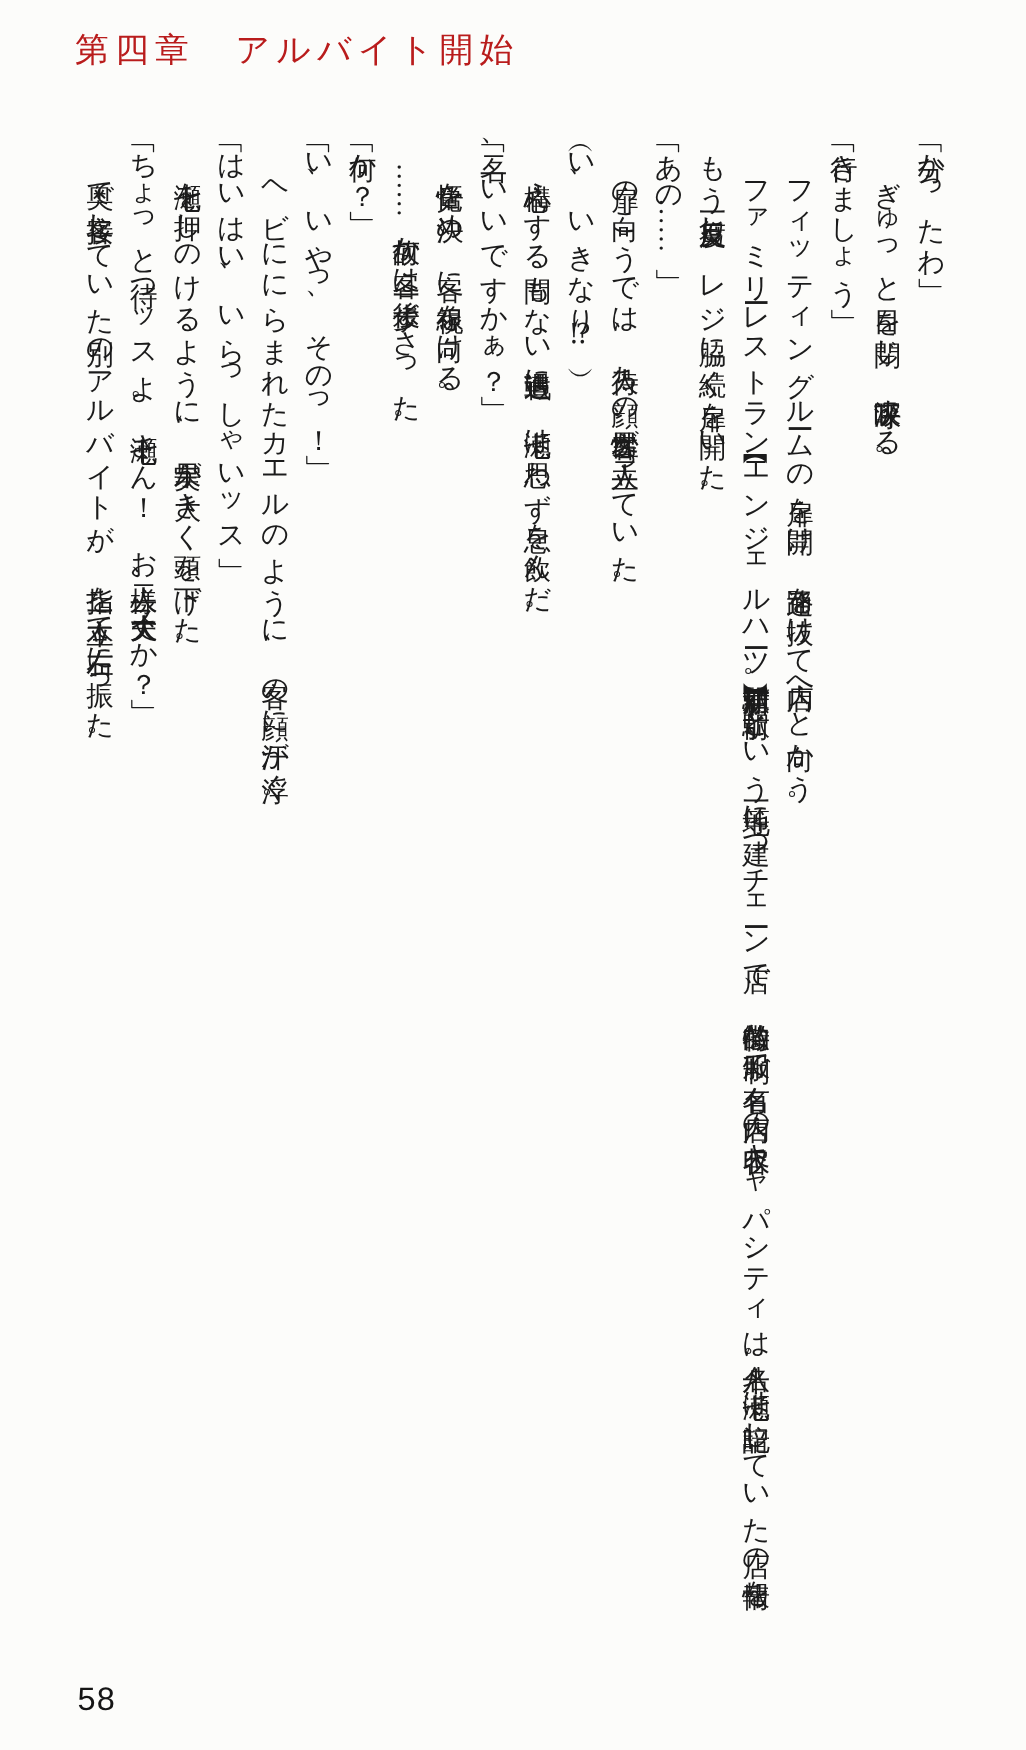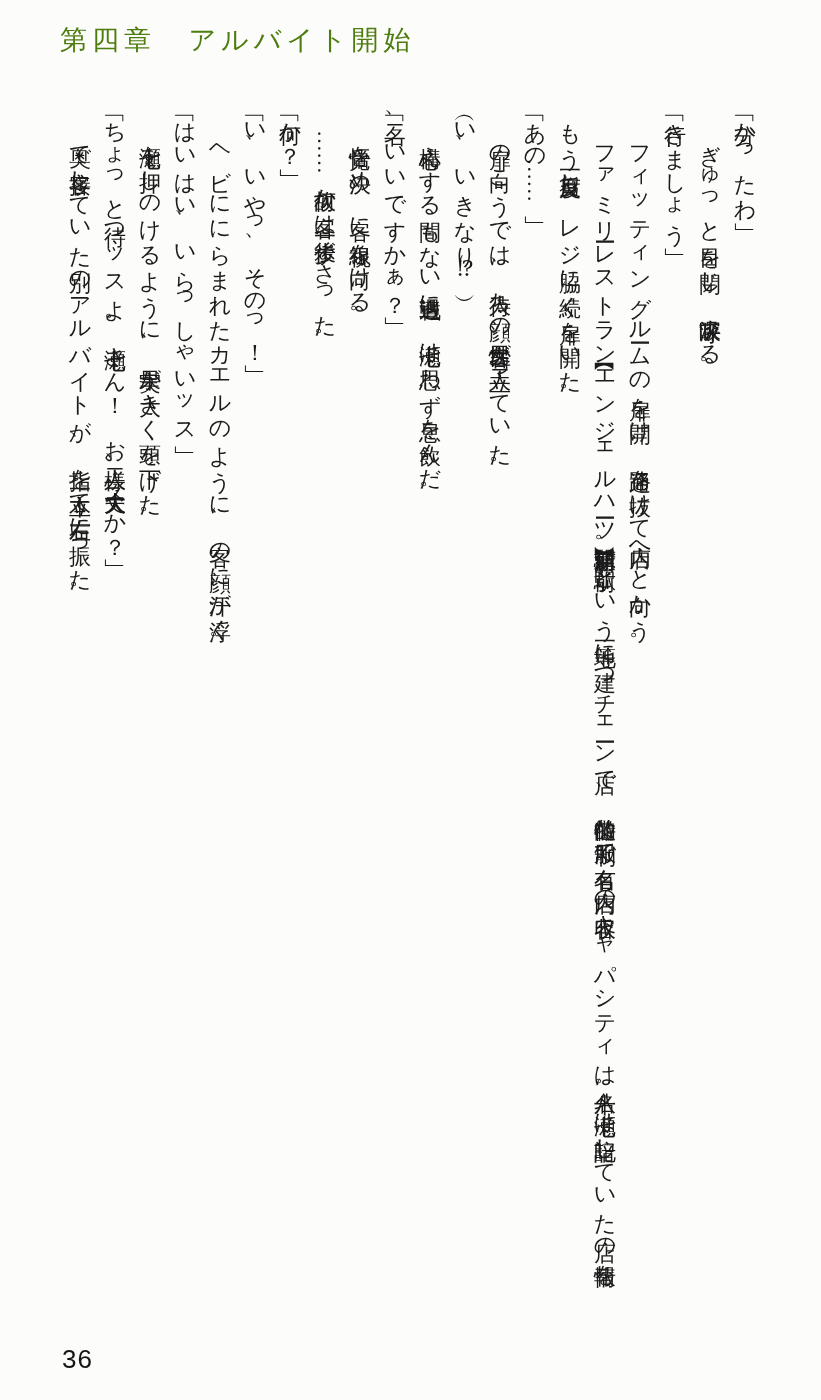--- a/index.html
+++ b/index.html
@@ -18,21 +18,21 @@
   }
   .chapter-heading {
     position: absolute;
     top: 22px;
     left: 60px;
     margin: 0;
     font-family: "Liberation Serif", "DejaVu Serif", serif;
     font-size: 27px;
     font-weight: 500;
     letter-spacing: 5px;
-    color: #4d7c0f;
+    color: #b91c1c;
     white-space: nowrap;
   }
   .chapter-heading .chapter-no {
     margin-right: 1.2em;
   }
   .body-text {
     position: absolute;
     top: 108px;
     right: 58px;
     width: 700px;
@@ -86,15 +86,15 @@
       <p class="para indent">……何故か客は一歩後ずさった。</p>
       <p class="para">「何か？」</p>
       <p class="para">「い、いやっ、そのっ！」</p>
       <p class="para indent">ヘビににらまれたカエルのように、客の顔に汗が浮く。</p>
       <p class="para">「はいはい、いらっしゃいッス」</p>
       <p class="para indent">七瀬を押しのけるように、実果が大きく頭を下げた。</p>
       <p class="para">「ちょっと待つッスよ。七瀬さん！　お二人様、大丈夫スか？」</p>
       <p class="para indent">奥で接客していた別のアルバイトが、指を一本立て左右に振った。</p>
     </div>
 
-  <div class="page-number">36</div>
+  <div class="page-number">58</div>
 
 </div>
 
 </body></html>

